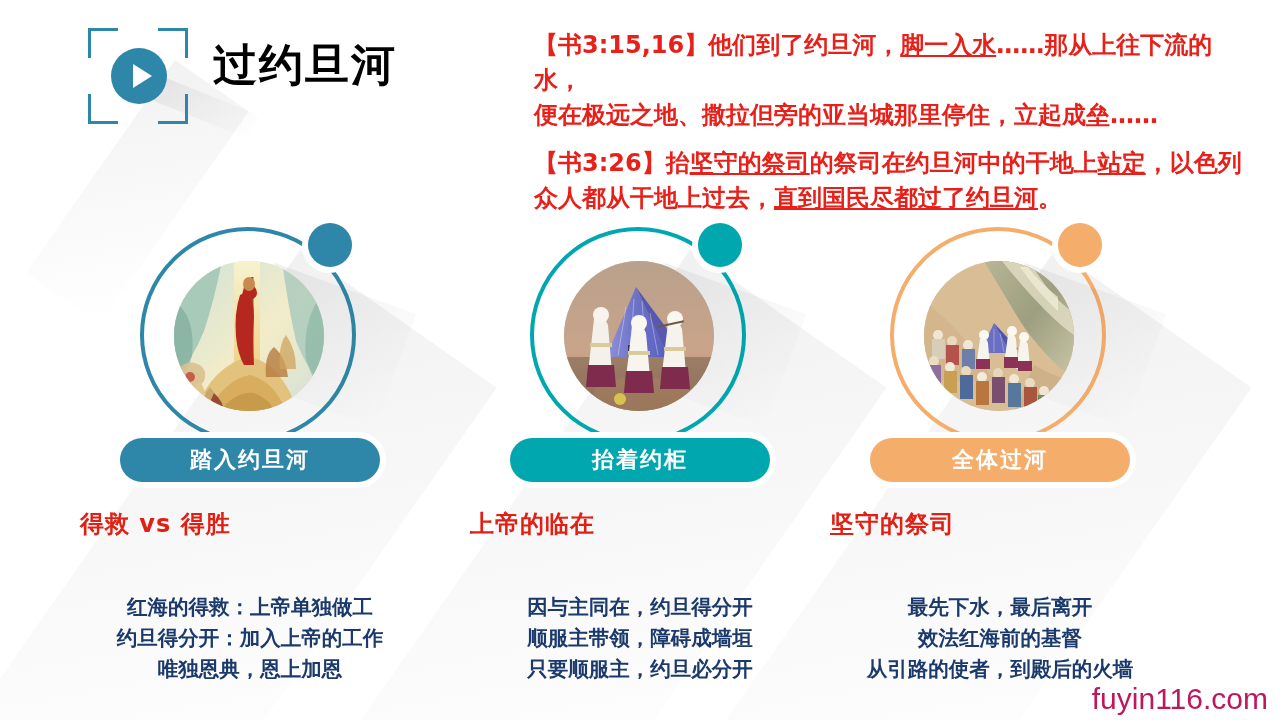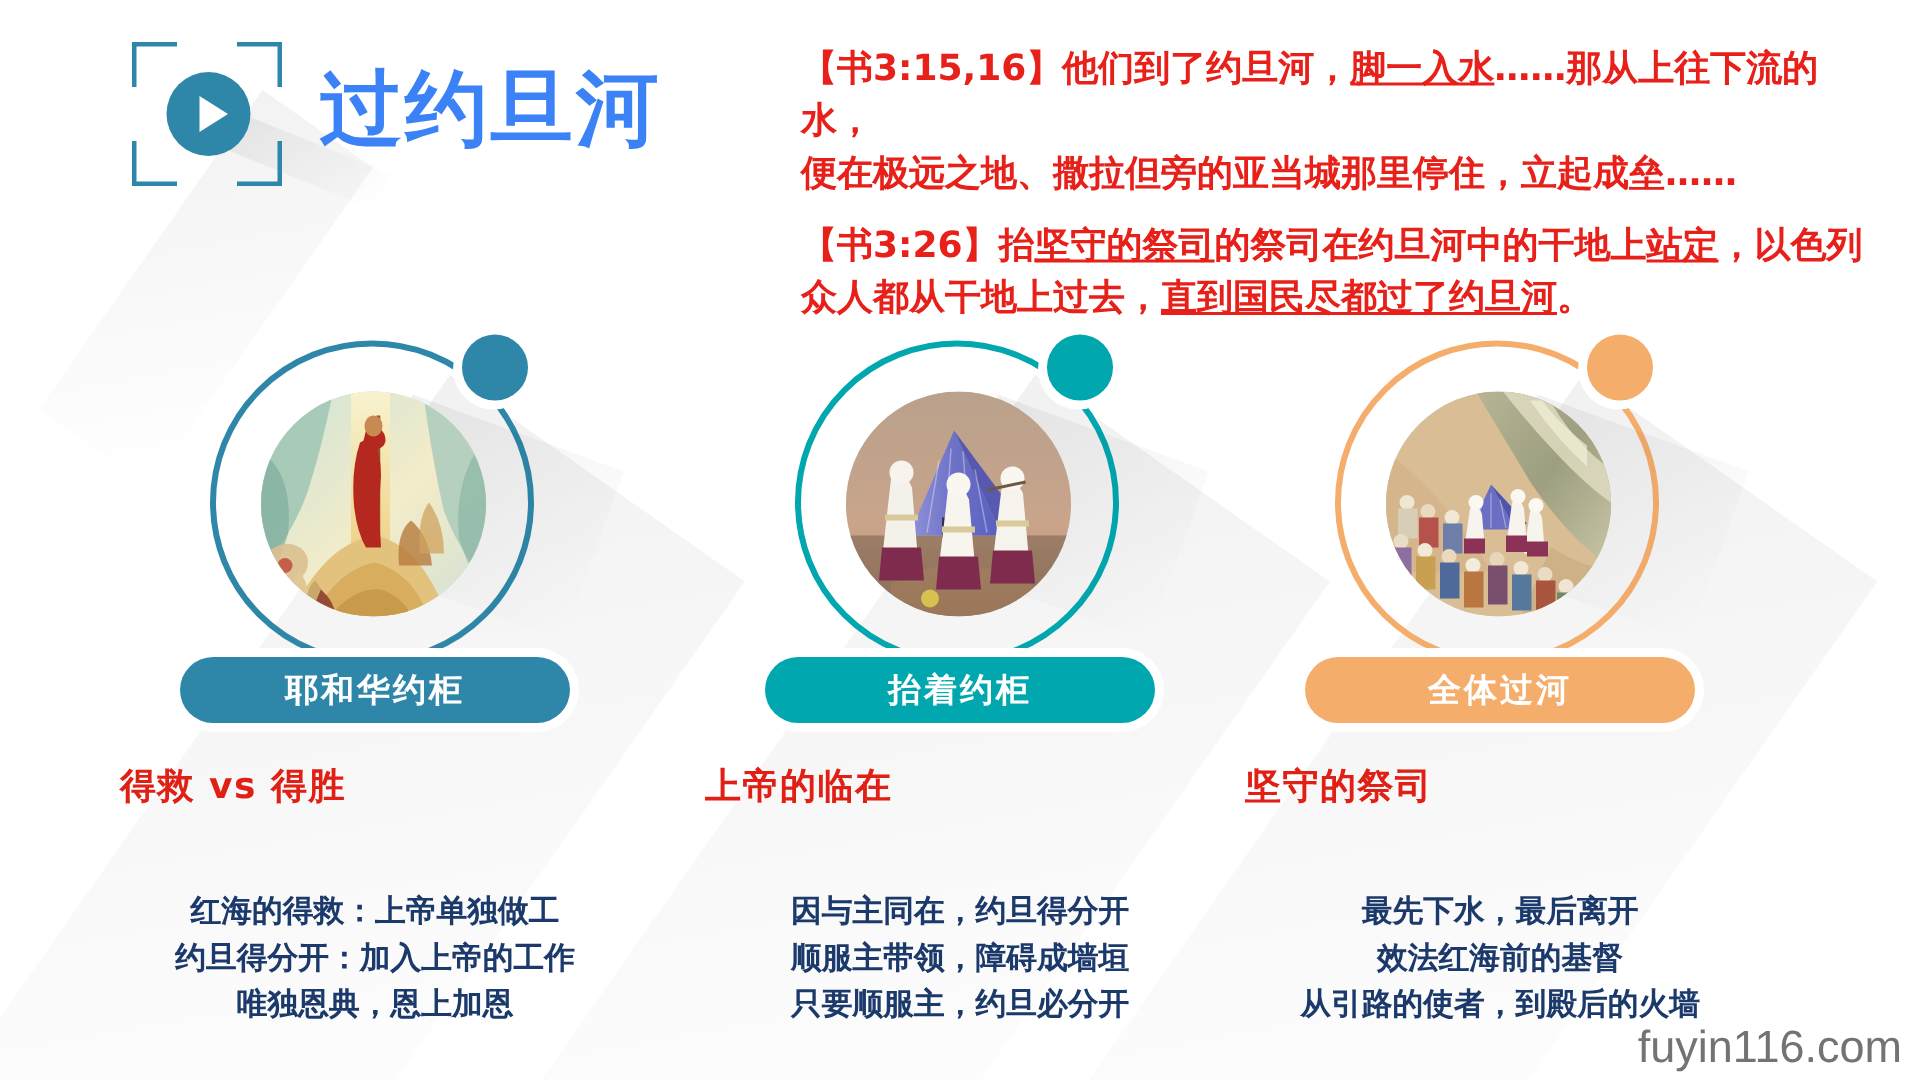--- a/index.html
+++ b/index.html
@@ -46,21 +46,21 @@
     border-top:12px solid transparent;border-bottom:12px solid transparent;
     margin-left:6px;
   }
   .play-shadow{
     position:absolute;left:56px;top:42px;width:120px;height:26px;
     background:linear-gradient(120deg,rgba(0,0,0,0.07),rgba(0,0,0,0));
     transform:rotate(22deg);transform-origin:left center;
   }
   .slide-title{
     position:absolute;left:213px;top:36px;
-    font-size:55px;font-weight:bold;color:#3b82f6;letter-spacing:2px;
+    font-size:44px;font-weight:bold;color:#000000;letter-spacing:2px;
     font-family:"DejaVu Sans","Liberation Sans",sans-serif;
     white-space:nowrap;
   }
 
   
   .scripture{
     position:absolute;left:520px;top:28px;width:740px;
     color:#e8201a;font-weight:bold;font-size:24px;line-height:1.45;
     font-family:"DejaVu Sans","Liberation Sans",sans-serif;
   }
@@ -123,21 +123,21 @@
   .blue-body{
     margin-top:52px;text-align:center;
     color:#1b3a6b;font-size:20.5px;font-weight:bold;line-height:1.52;
     font-family:"DejaVu Sans","Liberation Sans",sans-serif;
     white-space:nowrap;
   }
   .blue-body p{margin:0;}
 
   .watermark{
     position:absolute;right:12px;bottom:4px;
-    font-size:30px;color:#737373;letter-spacing:0px;
+    font-size:30px;color:#be185d;letter-spacing:0px;
     font-family:"Liberation Sans","DejaVu Sans",sans-serif;
   }
 </style>
 </head>
 <body>
 
 <div id="slide">
 
   <div class="shadow-band band0"></div>
   <div class="shadow-band band1"></div>
@@ -211,21 +211,21 @@
           <path d="M26 120 q8 12 6 30 l-14 0 q-2 -20 8 -30 Z" fill="#e0c894"></path>
           <path d="M36 126 q9 10 8 24 l-14 0 q-2 -16 6 -24 Z" fill="#c8a768"></path>
           <path d="M40 132 q9 8 10 18 l-18 0 Z" fill="#8c3a2e" opacity="0.85"></path>
           <path d="M100 86 q12 10 14 30 l-22 0 q-2 -22 8 -30 Z" fill="#b57a3c" opacity="0.8"></path>
           <path d="M112 74 q10 14 10 34 l-16 0 q-2 -24 6 -34 Z" fill="#d0a35c" opacity="0.75"></path>
         </svg>
       </div>
     </div>
     <div class="pill-wrap">
       <div class="pill-halo"></div>
-      <div class="pill">耶和华约柜</div>
+      <div class="pill">踏入约旦河</div>
     </div>
     <div class="red-head">得救 vs 得胜</div>
     <div class="blue-body">
       <p>红海的得救：上帝单独做工</p>
       <p>约旦得分开：加入上帝的工作</p>
       <p>唯独恩典，恩上加恩</p>
     </div>
   </div>
 
   <div class="col col2" style="--ac:#00a7af">

